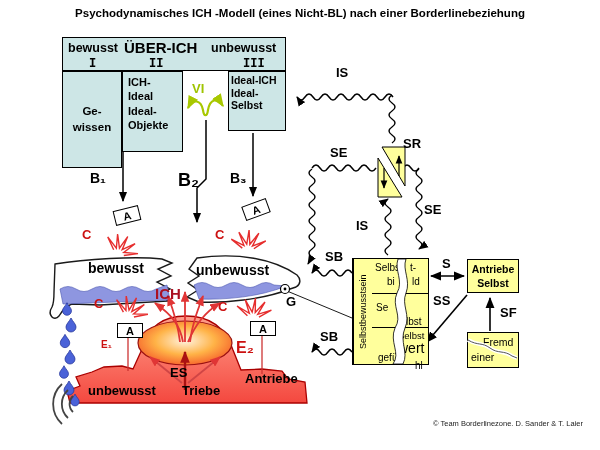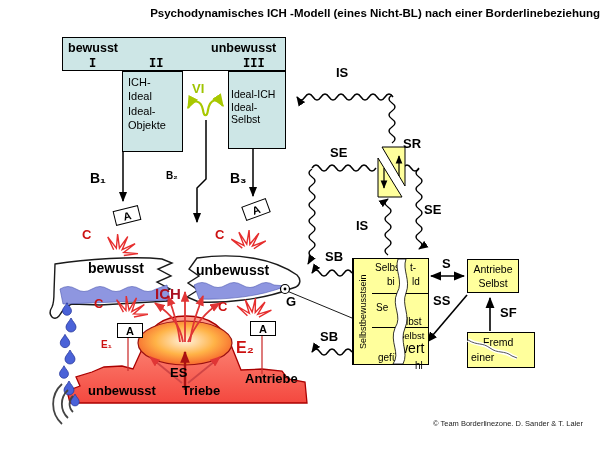--- a/index.html
+++ b/index.html
@@ -2,38 +2,38 @@
 <html><head>
 <meta charset="utf-8">
 <style>
   * { box-sizing: border-box; margin: 0; padding: 0; }
   body { background:#fff; font-family:"Liberation Sans","DejaVu Sans",sans-serif; }
   .canvas { position:relative; width:600px; height:450px; background:#fff; overflow:hidden; }
   svg.layer { position:absolute; left:0; top:0; z-index:1; }
   svg.layer-fg { position:absolute; left:0; top:0; z-index:3; }
   .box { position:absolute; z-index:2; border:1.2px solid #000; background:#cde6e6; font-size:11px; }
   .ybox { position:absolute; z-index:2; border:1.2px solid #000; background:#ffff9c; font-size:10.5px; }
-  .pre { white-space:pre-line; }
+  .pre { white-space:pre-line;font-weight:bold; }
   .lbl { position:absolute; z-index:4; font-weight:bold; font-size:13px; color:#000; line-height:1; }
   .red { color:#cc1111; }
   .a-box { position:absolute; z-index:2; width:26px; height:15px; border:1.5px solid #000; background:#fff;
            display:flex; align-items:center; justify-content:center; font-weight:bold; font-size:11px; }
   .hdr-span { position:absolute; font-weight:bold; }
   .mono { font-family:"Liberation Mono","DejaVu Sans Mono",monospace; }
   #header-box { left:62px; top:37px; width:224px; height:34px; }
   #gewissen-box { left:62px; top:71px; width:60px; height:97px; display:flex; align-items:center; justify-content:center; text-align:center; font-size:11.5px; line-height:1.35; }
   #ich-ideal-box { left:122px; top:71px; width:61px; height:81px; padding:3px 0 0 5px; line-height:1.3; font-size:11px; }
-  #ideal-ich-box { left:228px; top:71px; width:58px; height:78px; padding:16px 0 0 2px; line-height:1.2; font-size:10.5px; }
+  #ideal-ich-box { left:228px; top:71px; width:58px; height:60px; padding:2px 0 0 2px; line-height:1.2; font-size:10.5px; }
   #sb-panel { left:352px; top:258px; width:77px; height:107px; }
   #sb-vert { position:absolute; left:0; top:0; width:19px; height:105px; border-right:1px solid #000;
              writing-mode:vertical-rl; transform:rotate(180deg); display:flex; align-items:center; justify-content:center; font-size:9px; }
   .sb-span { position:absolute; font-size:10px; }
   .sb-div { position:absolute; left:19px; right:0; border-top:1px solid #000; height:0; }
   #soziales-box { left:467px; top:259px; width:52px; height:34px; text-align:center; padding-top:3px; line-height:1.3; }
-  #fremdbild-box { left:467px; top:332px; width:68px; height:36px; }
+  #fremdbild-box { left:467px; top:332px; width:52px; height:36px; }
 </style>
 </head>
 <body>
 
 <div class="canvas">
 
   <svg class="layer" width="600" height="450" viewBox="0 0 600 450">
     <defs>
       <marker id="mb" viewBox="0 0 10 8" refX="9" refY="4" markerWidth="7" markerHeight="6" orient="auto-start-reverse">
         <path d="M0,0 L10,4 L0,8 Z" fill="#000"></path>
@@ -143,25 +143,28 @@
     </g>
 
     <use href="#burst" transform="translate(118,254) rotate(14)"></use>
     <use href="#burst" transform="translate(248,250) rotate(-12)"></use>
     <use href="#burst" transform="translate(128,316) rotate(10)"></use>
     <use href="#burst" transform="translate(253,318) rotate(-8)"></use>
   </svg>
 
   <div class="box" id="header-box">
     <span class="hdr-span" style="left:5px;top:3px;font-size:12.5px">bewusst</span>
+    <span class="hdr-span" style="left:61px;top:1px;font-size:15px">ÜBER-ICH</span>
     <span class="hdr-span" style="left:148px;top:3px;font-size:12.5px">unbewusst</span>
     <span class="hdr-span mono" style="left:26px;top:19px;font-size:12px">I</span>
     <span class="hdr-span mono" style="left:86px;top:19px;font-size:12px">II</span>
     <span class="hdr-span mono" style="left:180px;top:19px;font-size:12px">III</span>
   </div>
+  <div class="box pre" id="gewissen-box">Ge-
+wissen</div>
   <div class="box pre" id="ich-ideal-box">ICH-
  Ideal
 Ideal-
 Objekte</div>
   <div class="box pre" id="ideal-ich-box">Ideal-ICH
 Ideal-
  Selbst</div>
 
   <div class="a-box" style="left:114px;top:208px;transform:rotate(-14deg)">A</div>
   <div class="a-box" style="left:243px;top:202px;transform:rotate(-20deg)">A</div>
@@ -196,24 +199,24 @@
     <path d="M398,259 C394,270 404,281 397,293 C391,306 403,316 395,328 C389,342 401,353 393,364
              L403,364 C409,352 399,342 405,328 C411,315 401,305 406,293 C411,280 402,270 406,259 Z" fill="#fff" stroke="#000" stroke-width="0.8"></path>
     <path d="M468,340 C478,346 482,342 490,348 C498,354 504,350 512,356 L517,358" fill="none" stroke="#fff" stroke-width="4"></path>
     <path d="M468,340 C478,346 482,342 490,348 C498,354 504,350 512,356 L517,358" fill="none" stroke="#555" stroke-width="1"></path>
     <g>
       <circle cx="285" cy="289" r="4.5" fill="#fff" stroke="#000" stroke-width="1.2"></circle>
       <circle cx="285" cy="289" r="1.4" fill="#000"></circle>
     </g>
   </svg>
 
-  <div class="lbl" style="left:0;right:0;top:8px;text-align:right;font-size:11.5px">Psychodynamisches ICH -Modell (eines Nicht-BL) nach einer Borderlinebeziehung</div>
+  <div class="lbl" style="left:0;right:0;top:8px;text-align:center;font-size:11.5px">Psychodynamisches ICH -Modell (eines Nicht-BL) nach einer Borderlinebeziehung</div>
 
   <div class="lbl" style="left:90px;top:171px;font-size:14px">B₁</div>
-  <div class="lbl" style="left:166px;top:171px;font-size:10px">B₂</div>
+  <div class="lbl" style="left:178px;top:171px;font-size:18px">B₂</div>
   <div class="lbl" style="left:230px;top:171px;font-size:14px">B₃</div>
 
   <div class="lbl" style="left:192px;top:82px;color:#9fc400">VI</div>
 
   <div class="lbl" style="left:336px;top:66px">IS</div>
   <div class="lbl" style="left:356px;top:219px">IS</div>
   <div class="lbl" style="left:330px;top:146px">SE</div>
   <div class="lbl" style="left:424px;top:203px">SE</div>
   <div class="lbl" style="left:403px;top:137px">SR</div>
   <div class="lbl" style="left:325px;top:250px">SB</div>

